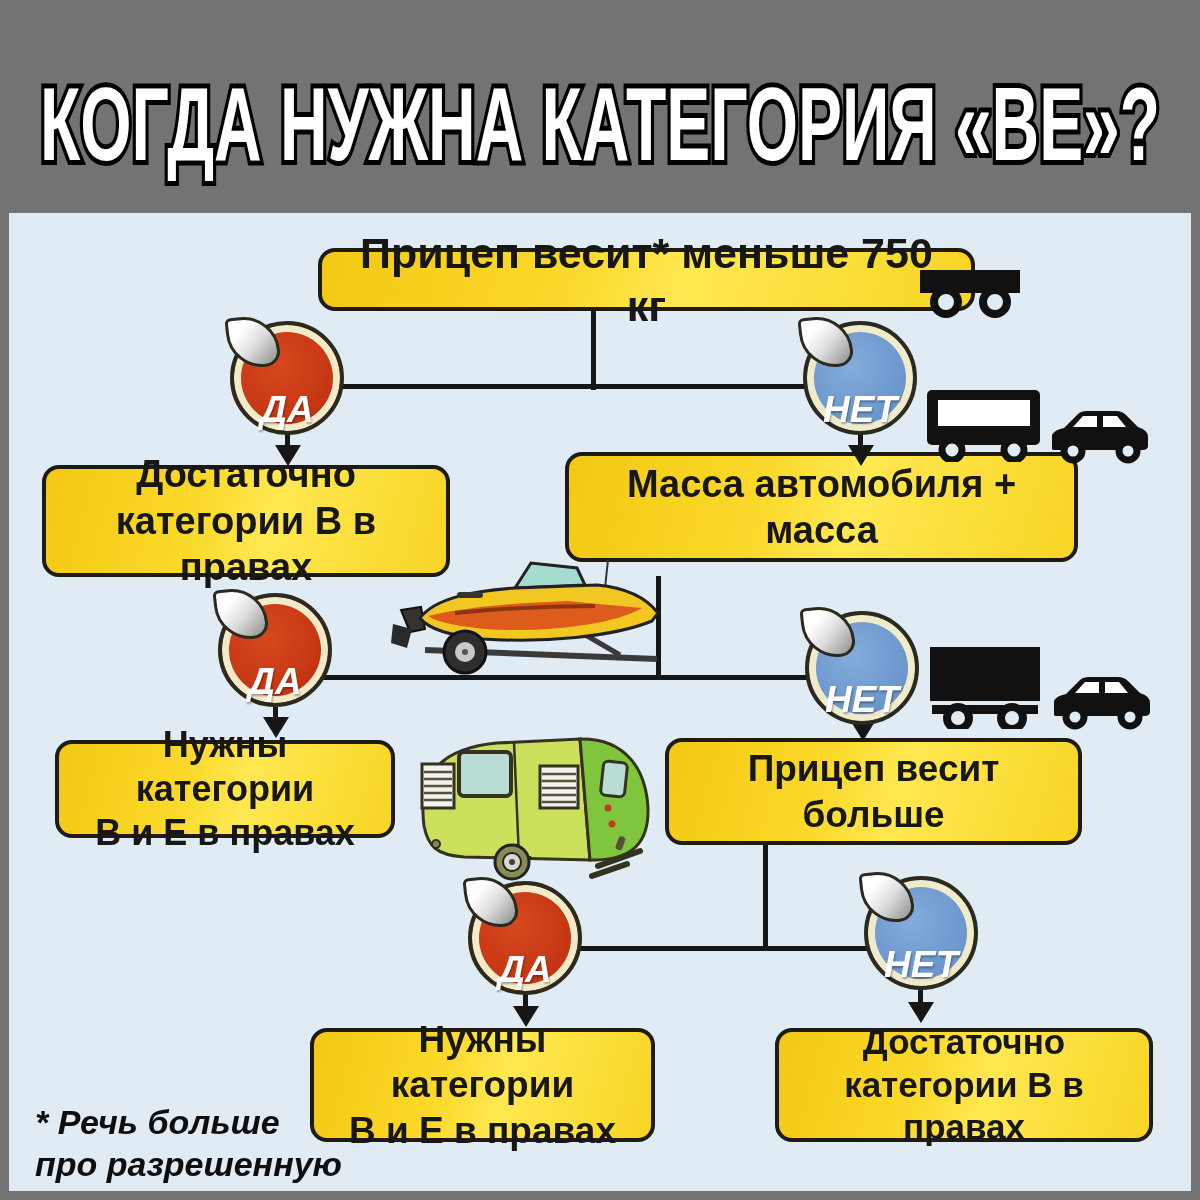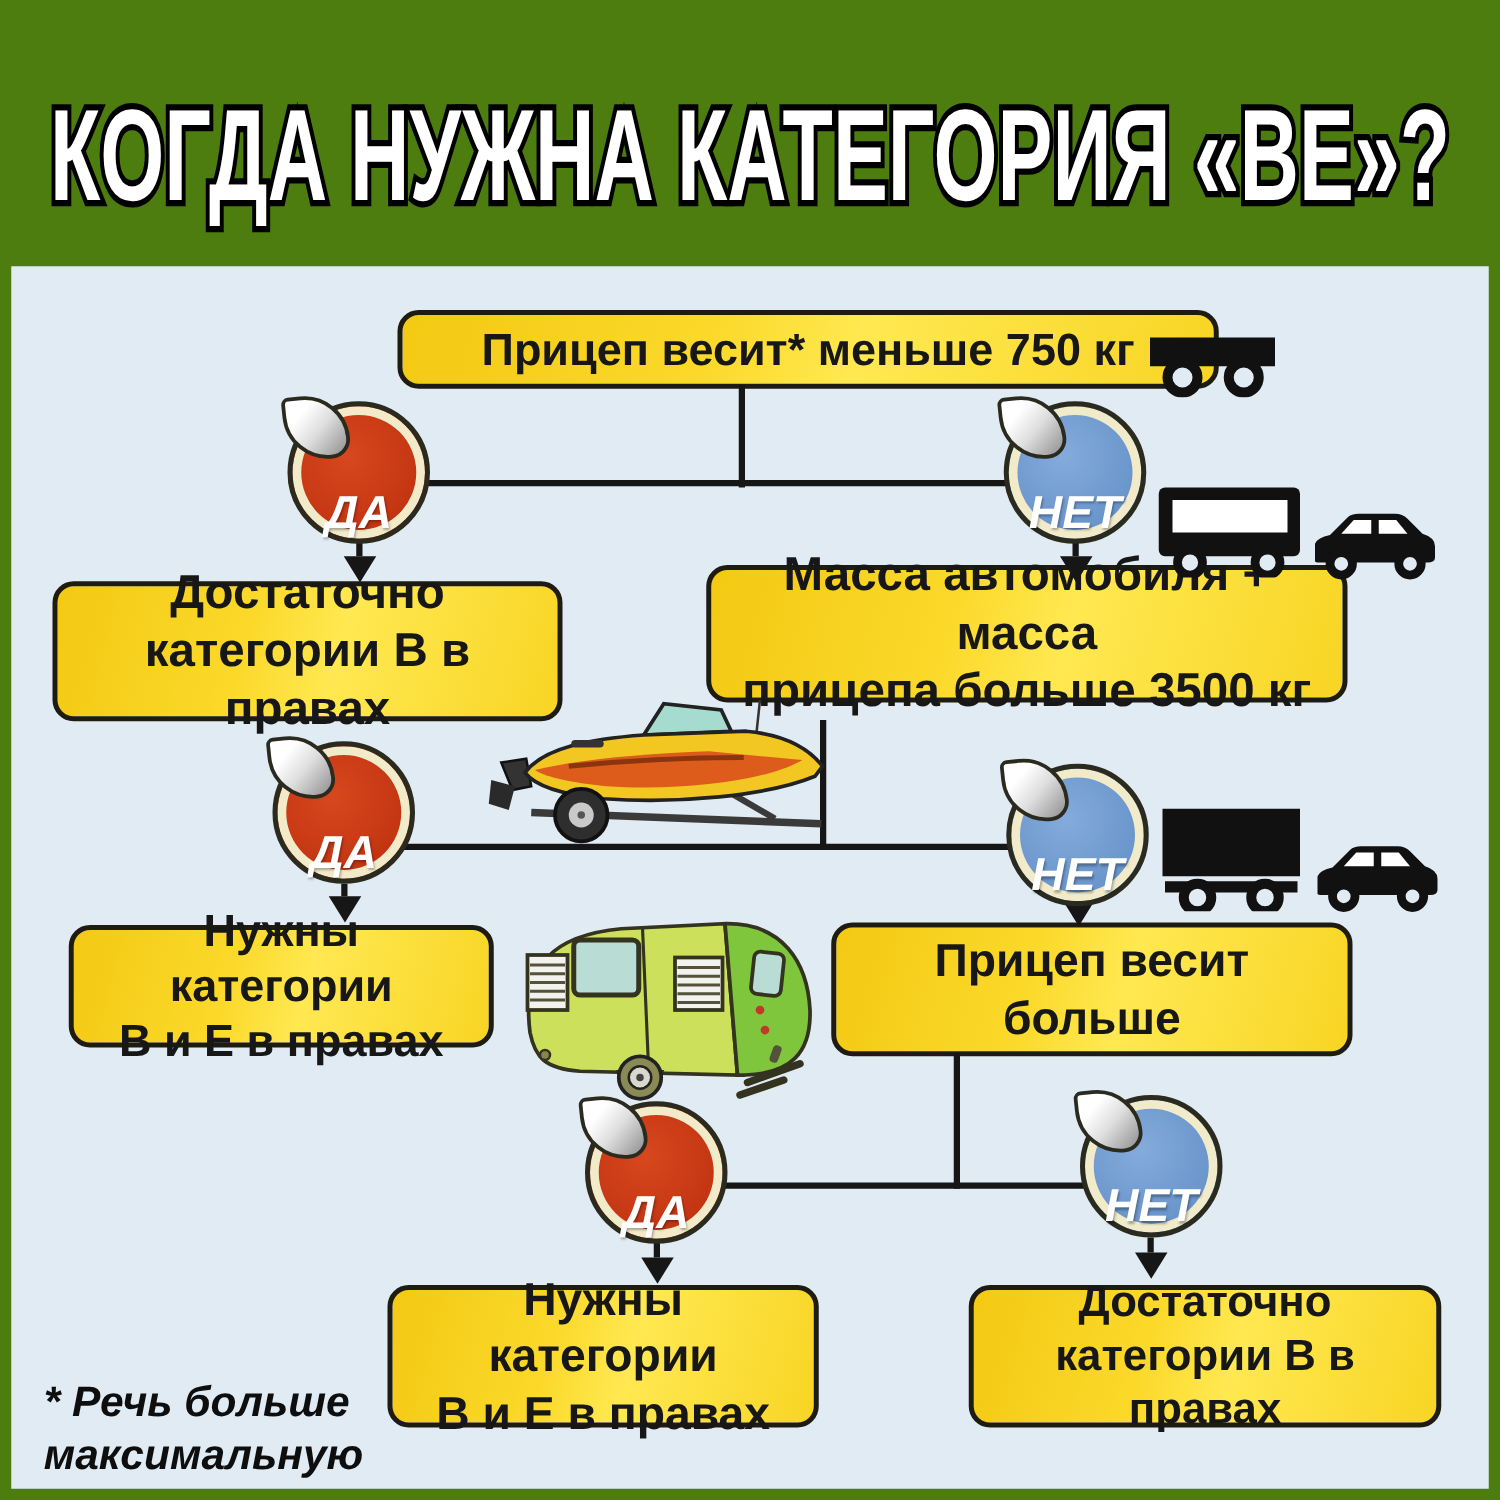--- a/index.html
+++ b/index.html
@@ -1,18 +1,18 @@
 <!DOCTYPE html>
 <html><head>
 <meta charset="utf-8">
 <style>
   html,body{margin:0;padding:0;background:#888;}
   .poster{
     position:relative;width:1200px;height:1200px;overflow:hidden;
-    background:#4d7c0f;
+    background:#737373;
     font-family:"Liberation Sans",sans-serif;
   }
   .canvas{
     position:absolute;left:9px;right:9px;top:213px;bottom:9px;
     background:#e0ebf4;
   }
   
   .title-svg{position:absolute;left:10px;top:10px;width:1180px;height:200px;}
   
   .ybox{
@@ -82,32 +82,31 @@
     <div class="vline" style="left:647px;top:363px;height:104px;"></div>
     <div class="hline" style="left:264px;top:462px;width:591px;"></div>
     <div class="arr" style="left:264px;top:494px;height:10px;"></div>
     <div class="arr" style="left:851px;top:505px;height:2px;"></div>
 
     <div class="vline" style="left:754px;top:630px;height:108px;"></div>
     <div class="hline" style="left:514px;top:733px;width:399px;"></div>
     <div class="arr" style="left:514px;top:781px;height:12px;"></div>
     <div class="arr" style="left:909px;top:777px;height:12px;"></div>
 
-    <div class="ybox center" style="left:309px;top:35px;width:657px;height:63px;font-size:36px;">
+    <div class="ybox center" style="left:309px;top:35px;width:657px;height:63px;font-size:43px;">
       <span>Прицеп весит* меньше 750 кг</span>
     </div>
 
     <div class="ybox" style="left:33px;top:252px;width:408px;height:112px;font-size:38px;">
       <span>Достаточно</span>
       <span>категории В в правах</span>
     </div>
 
     <div class="ybox" style="left:556px;top:239px;width:513px;height:110px;font-size:38px;">
       <span>Масса автомобиля + масса</span>
-      <span>прицепа больше 3500 кг</span>
     </div>
 
     <div class="ybox" style="left:46px;top:527px;width:340px;height:98px;font-size:36px;">
       <span>Нужны категории</span>
       <span>В и Е в правах</span>
     </div>
 
     <div class="ybox" style="left:656px;top:525px;width:417px;height:107px;font-size:37px;">
       <span>Прицеп весит больше</span>
     </div>
@@ -230,18 +229,19 @@
       <path d="M190 150 L225 138" stroke="#33331f" stroke-width="6" stroke-linecap="round"></path>
       <path d="M92 131 L128 131 L124 142 L96 142 Z" fill="#cde05b" stroke="#33331f" stroke-width="2"></path>
       <circle cx="110" cy="136" r="17" fill="#8a8a55" stroke="#222" stroke-width="3"></circle>
       <circle cx="110" cy="136" r="9" fill="#d8d8cf" stroke="#222" stroke-width="2"></circle>
       <circle cx="110" cy="136" r="3" fill="#444"></circle>
       <circle cx="34" cy="118" r="4" fill="#88864f" stroke="#33331f" stroke-width="2"></circle>
     </svg>
 
     <div class="footnote">
       <div>* Речь больше</div>
+      <div>про разрешенную</div>
       <div>максимальную</div>
 
     </div>
 
   </div>
 </div>
 
 </body></html>

